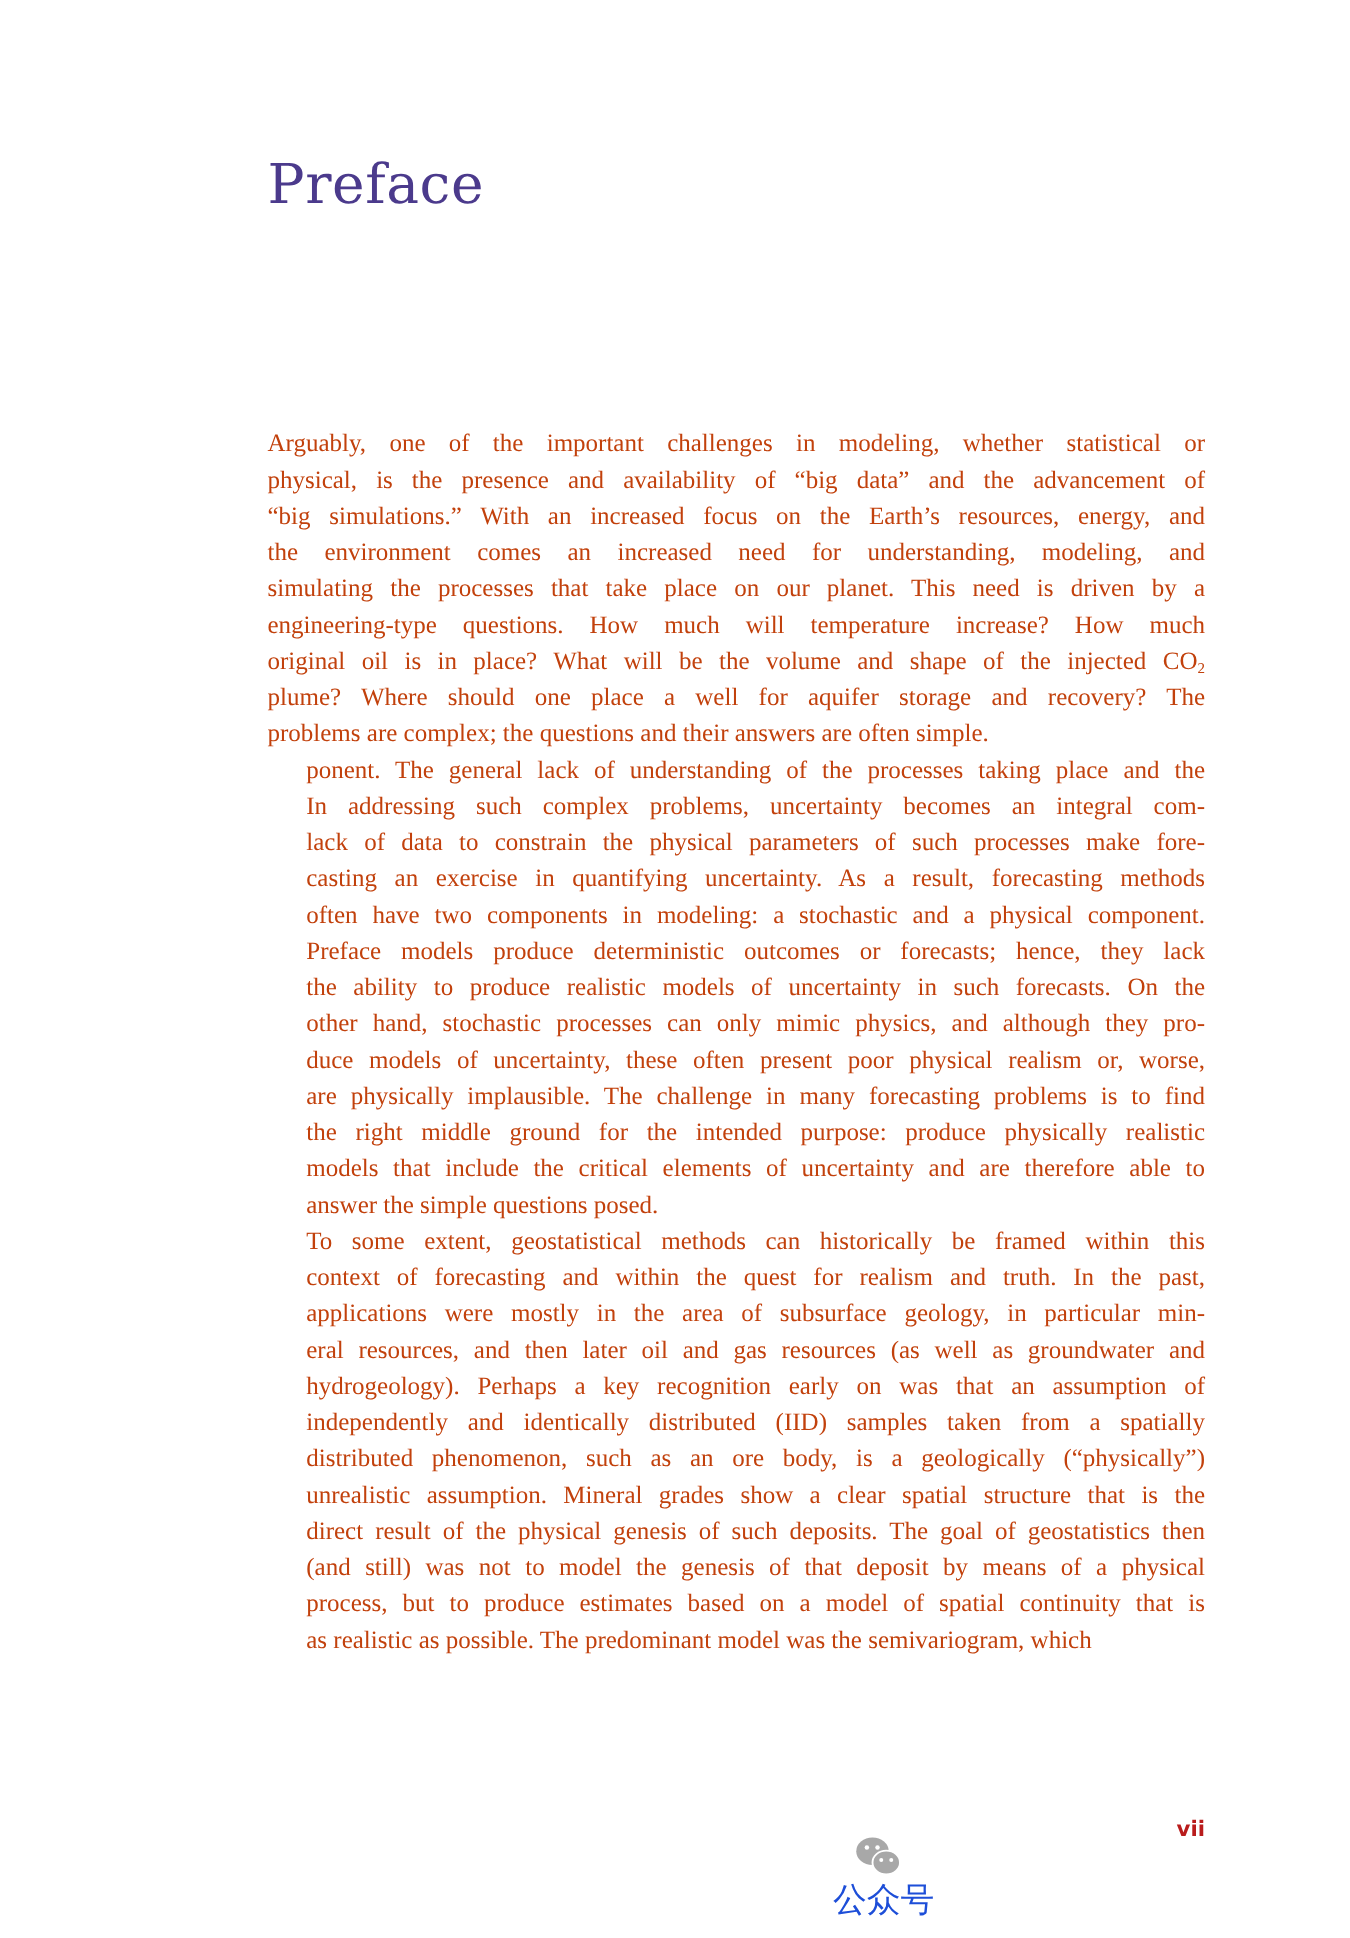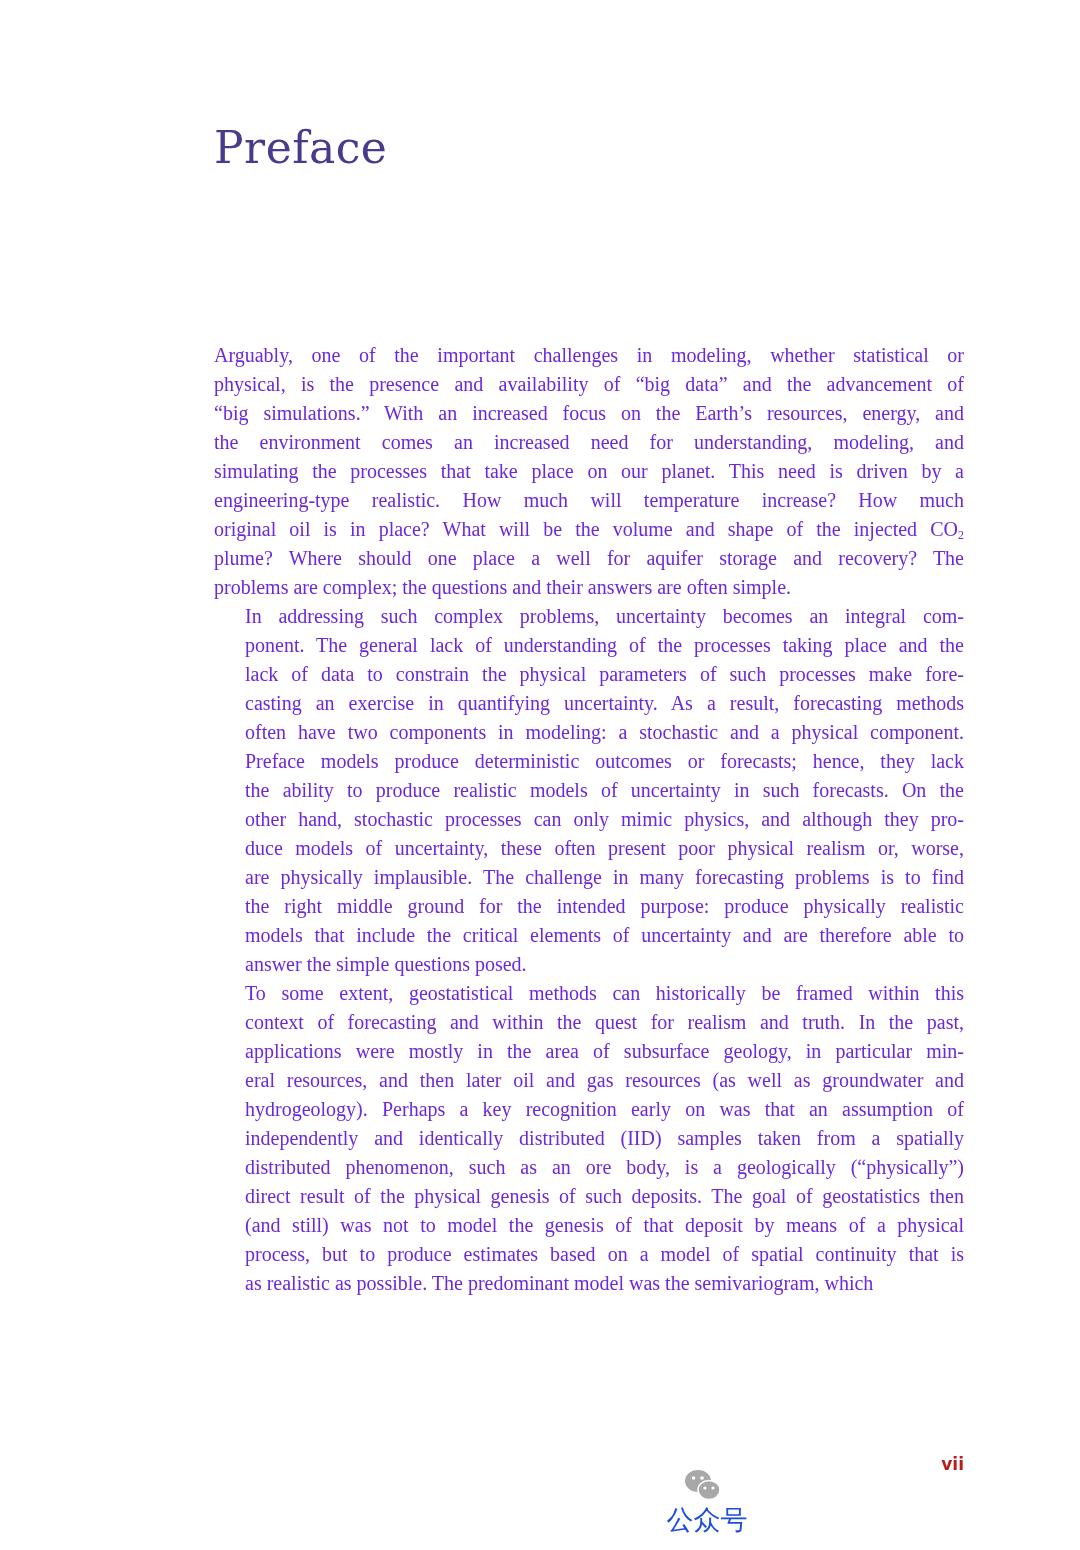--- a/index.html
+++ b/index.html
@@ -33,21 +33,21 @@
       letter-spacing: 0.5px;
     }
     .body-text {
       position: absolute;
       left: 214px;
       top: 341px;
       width: 750px;
       font-family: "Liberation Serif", "DejaVu Serif", serif;
       font-size: 20px;
       line-height: 29px;
-      color: #6d28d9;
+      color: #c2410c;
       text-align: justify;
       hyphens: manual;
     }
     .para {
       margin: 0;
       padding: 0;
     }
     .para.indent {
       text-indent: 31px;
     }
@@ -105,48 +105,49 @@
 <div class="page">
   <h1 class="title">Preface</h1>
 
   <div class="body-text">
     <div class="para" id="para-0">
         <span class="line">Arguably, one of the important challenges in modeling, whether statistical or</span>
         <span class="line">physical, is the presence and availability of “big data” and the advancement of</span>
         <span class="line">“big simulations.” With an increased focus on the Earth’s resources, energy, and</span>
         <span class="line">the environment comes an increased need for understanding, modeling, and</span>
         <span class="line">simulating the processes that take place on our planet. This need is driven by a</span>
-        <span class="line">engineering-type realistic. How much will temperature increase? How much</span>
+        <span class="line">engineering-type questions. How much will temperature increase? How much</span>
         <span class="line">original oil is in place? What will be the volume and shape of the injected CO<sub>2</sub></span>
         <span class="line">plume? Where should one place a well for aquifer storage and recovery? The</span>
         <span class="line last">problems are complex; the questions and their answers are often simple.</span>
       </div>
     <div class="para indent" id="para-1">
+        <span class="line">ponent. The general lack of understanding of the processes taking place and the</span>
         <span class="line" style="text-indent: 31px;">In addressing such complex problems, uncertainty becomes an integral com-</span>
-        <span class="line">ponent. The general lack of understanding of the processes taking place and the</span>
         <span class="line">lack of data to constrain the physical parameters of such processes make fore-</span>
         <span class="line">casting an exercise in quantifying uncertainty. As a result, forecasting methods</span>
         <span class="line">often have two components in modeling: a stochastic and a physical component.</span>
         <span class="line">Preface models produce deterministic outcomes or forecasts; hence, they lack</span>
         <span class="line">the ability to produce realistic models of uncertainty in such forecasts. On the</span>
         <span class="line">other hand, stochastic processes can only mimic physics, and although they pro-</span>
         <span class="line">duce models of uncertainty, these often present poor physical realism or, worse,</span>
         <span class="line">are physically implausible. The challenge in many forecasting problems is to find</span>
         <span class="line">the right middle ground for the intended purpose: produce physically realistic</span>
         <span class="line">models that include the critical elements of uncertainty and are therefore able to</span>
         <span class="line last">answer the simple questions posed.</span>
       </div>
     <div class="para indent" id="para-2">
         <span class="line" style="text-indent: 31px;">To some extent, geostatistical methods can historically be framed within this</span>
         <span class="line">context of forecasting and within the quest for realism and truth. In the past,</span>
         <span class="line">applications were mostly in the area of subsurface geology, in particular min-</span>
         <span class="line">eral resources, and then later oil and gas resources (as well as groundwater and</span>
         <span class="line">hydrogeology). Perhaps a key recognition early on was that an assumption of</span>
         <span class="line">independently and identically distributed (IID) samples taken from a spatially</span>
         <span class="line">distributed phenomenon, such as an ore body, is a geologically (“physically”)</span>
+        <span class="line">unrealistic assumption. Mineral grades show a clear spatial structure that is the</span>
         <span class="line">direct result of the physical genesis of such deposits. The goal of geostatistics then</span>
         <span class="line">(and still) was not to model the genesis of that deposit by means of a physical</span>
         <span class="line">process, but to produce estimates based on a model of spatial continuity that is</span>
         <span class="line last">as realistic as possible. The predominant model was the semivariogram, which</span>
       </div>
   </div>
 
   <div class="page-number">vii</div>
 
   <div class="watermark">

